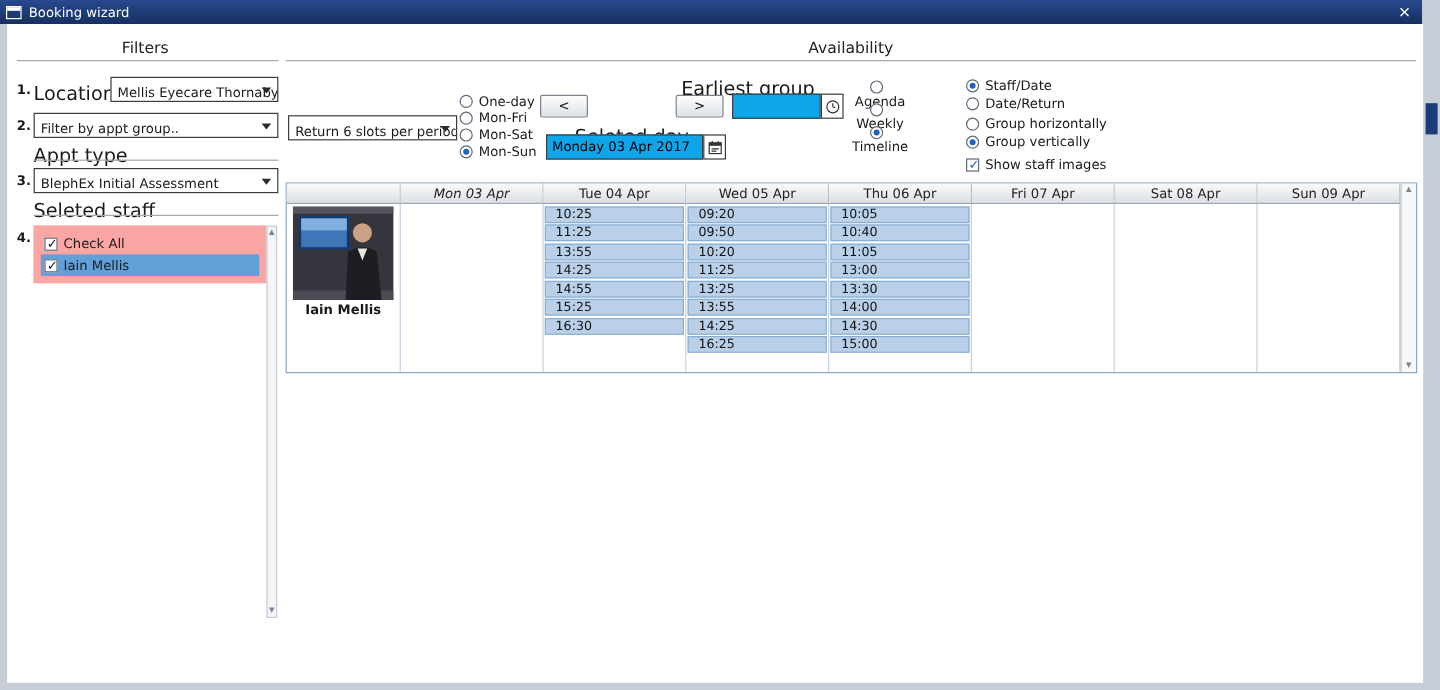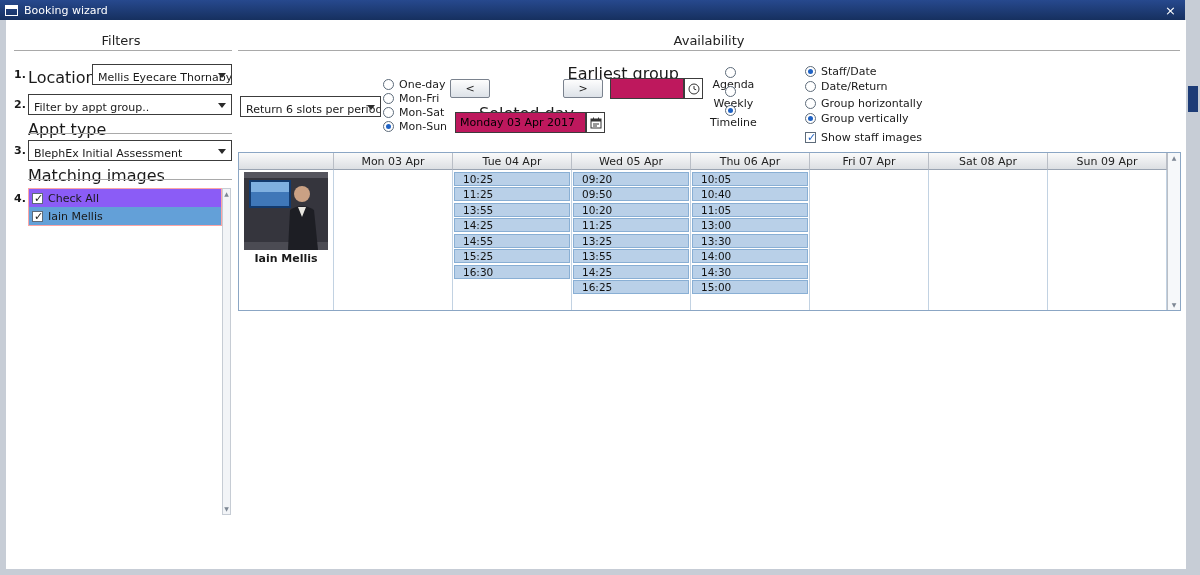--- a/index.html
+++ b/index.html
@@ -21,42 +21,42 @@
   .panel-title { position:absolute; font-size:13px; color:#222; text-align:center; }
   .hline { position:absolute; height:1px; background:#a9a9a9; }
   .num { position:absolute; font-weight:bold; font-size:11px; }
   .lbl { position:absolute; font-size:16px; white-space:nowrap; }
 
   .combo { position:absolute; background:#fff; border:1px solid #3c3c3c; font-size:11px;
     display:flex; align-items:flex-end; padding:0 16px 0 5px; white-space:nowrap; overflow:hidden; }
   .combo::after { content:""; position:absolute; right:5px; top:50%; margin-top:-2px;
     border-left:4px solid transparent; border-right:4px solid transparent; border-top:5px solid #2a2a2a; }
 
-  .tinput { position:absolute; background:#be185d; border:1px solid #3c3c3c; font-family:inherit;
+  .tinput { position:absolute; background:#0ea5e9; border:1px solid #3c3c3c; font-family:inherit;
     font-size:11px; padding:0 4px; }
   .icon-btn { position:absolute; background:#fff; border:1px solid #3c3c3c; display:flex;
     align-items:center; justify-content:center; }
   .pushbtn { position:absolute; background:linear-gradient(#fdfdfd,#dde2e8); border:1px solid #7a828e;
     border-radius:2px; font-size:11px; display:flex; align-items:center; justify-content:center; }
 
   .radio-col { position:absolute; }
   .radio-row { display:flex; align-items:center; height:14px; }
   #view-radios .radio-row { height:19px;flex-direction:column; }
   #axis-radios .radio-row, #group-radios .radio-row { height:15px; }
   .radio { width:11px; height:11px; border:1px solid #5d6b7a; border-radius:50%; background:#fff;
     position:relative; flex:none; }
   .radio.sel::after { content:""; position:absolute; left:2px; top:2px; width:5px; height:5px;
     border-radius:50%; background:#1f62c4; }
   .radio-label { margin-left:5px; white-space:nowrap; }
 
   .cb { width:11px; height:11px; border:1px solid #5d6b7a; background:#fff; position:relative; flex:none; }
   .cb.checked::after { content:"✓"; position:absolute; left:1px; top:-2px; font-size:11px; color:#222; }
   .cb.blue.checked::after { color:#1f62c4; }
 
-  .listbox { position:absolute; border:1px solid #fca5a5; background:#8b5cf6; }
+  .listbox { position:absolute; border:6px solid #fca5a5; background:#fca5a5; }
   .list-item { display:flex; align-items:center; height:18px; padding-left:3px; }
   .list-item.sel { background:#63a0d8; }
   .list-item .li-label { margin-left:5px; }
 
   .sb { position:absolute; background:#f2f4f7; border:1px solid #c6ccd4; }
   .arr { position:absolute; left:0; width:100%; text-align:center; font-size:6px; color:#7d8794; line-height:8px; }
   .arr-up::before { content:"▲"; }
   .arr-down::before { content:"▼"; }
 
   .grid { position:absolute; left:232px; top:132px; width:943px; height:159px; border:1px solid #8ba6c4; background:#fff; }
@@ -103,21 +103,21 @@
   </div>
 
   <span class="lbl" style="left:22px;top:100px;">Appt type</span>
   <div class="hline" style="left:22px;top:113px;width:204px;"></div>
 
   <span class="num" style="left:8px;top:124px;">3.</span>
   <div class="combo" style="left:22px;top:120px;width:204px;height:21px;">
     <span>BlephEx Initial Assessment</span>
   </div>
 
-  <span class="lbl" style="left:22px;top:146px;">Matching images</span>
+  <span class="lbl" style="left:22px;top:146px;">Seleted staff</span>
   <div class="hline" style="left:22px;top:159px;width:204px;"></div>
 
   <span class="num" style="left:8px;top:172px;">4.</span>
   <div class="listbox" id="staff-list" style="left:22px;top:168px;width:194px;">
       <div class="list-item">
         <span class="cb checked"></span>
         <span class="li-label">Check All</span>
       </div>
       <div class="list-item sel">
         <span class="cb checked"></span>
@@ -218,21 +218,21 @@
     </div>
 
   <div class="radio-row" style="position:absolute;left:799px;top:110px;">
     <span class="cb blue checked"></span>
     <span class="radio-label">Show staff images</span>
   </div>
 
   <div class="grid">
     <div class="ghead" id="grid-header">
         <div class="gh" style="width: 95px;"></div>
-        <div class="gh" style="width: 119px;">Mon 03 Apr</div>
+        <div class="gh" style="width: 119px; font-style: italic;">Mon 03 Apr</div>
         <div class="gh" style="width: 119px;">Tue 04 Apr</div>
         <div class="gh" style="width: 119px;">Wed 05 Apr</div>
         <div class="gh" style="width: 119px;">Thu 06 Apr</div>
         <div class="gh" style="width: 119px;">Fri 07 Apr</div>
         <div class="gh" style="width: 119px;">Sat 08 Apr</div>
         <div class="gh" style="width: 119px;">Sun 09 Apr</div>
       </div>
     <div class="gbody" id="grid-body">
       <div class="gcol staff-cell" style="width:95px;">
         <svg class="staff-photo" viewBox="0 0 84 78">

